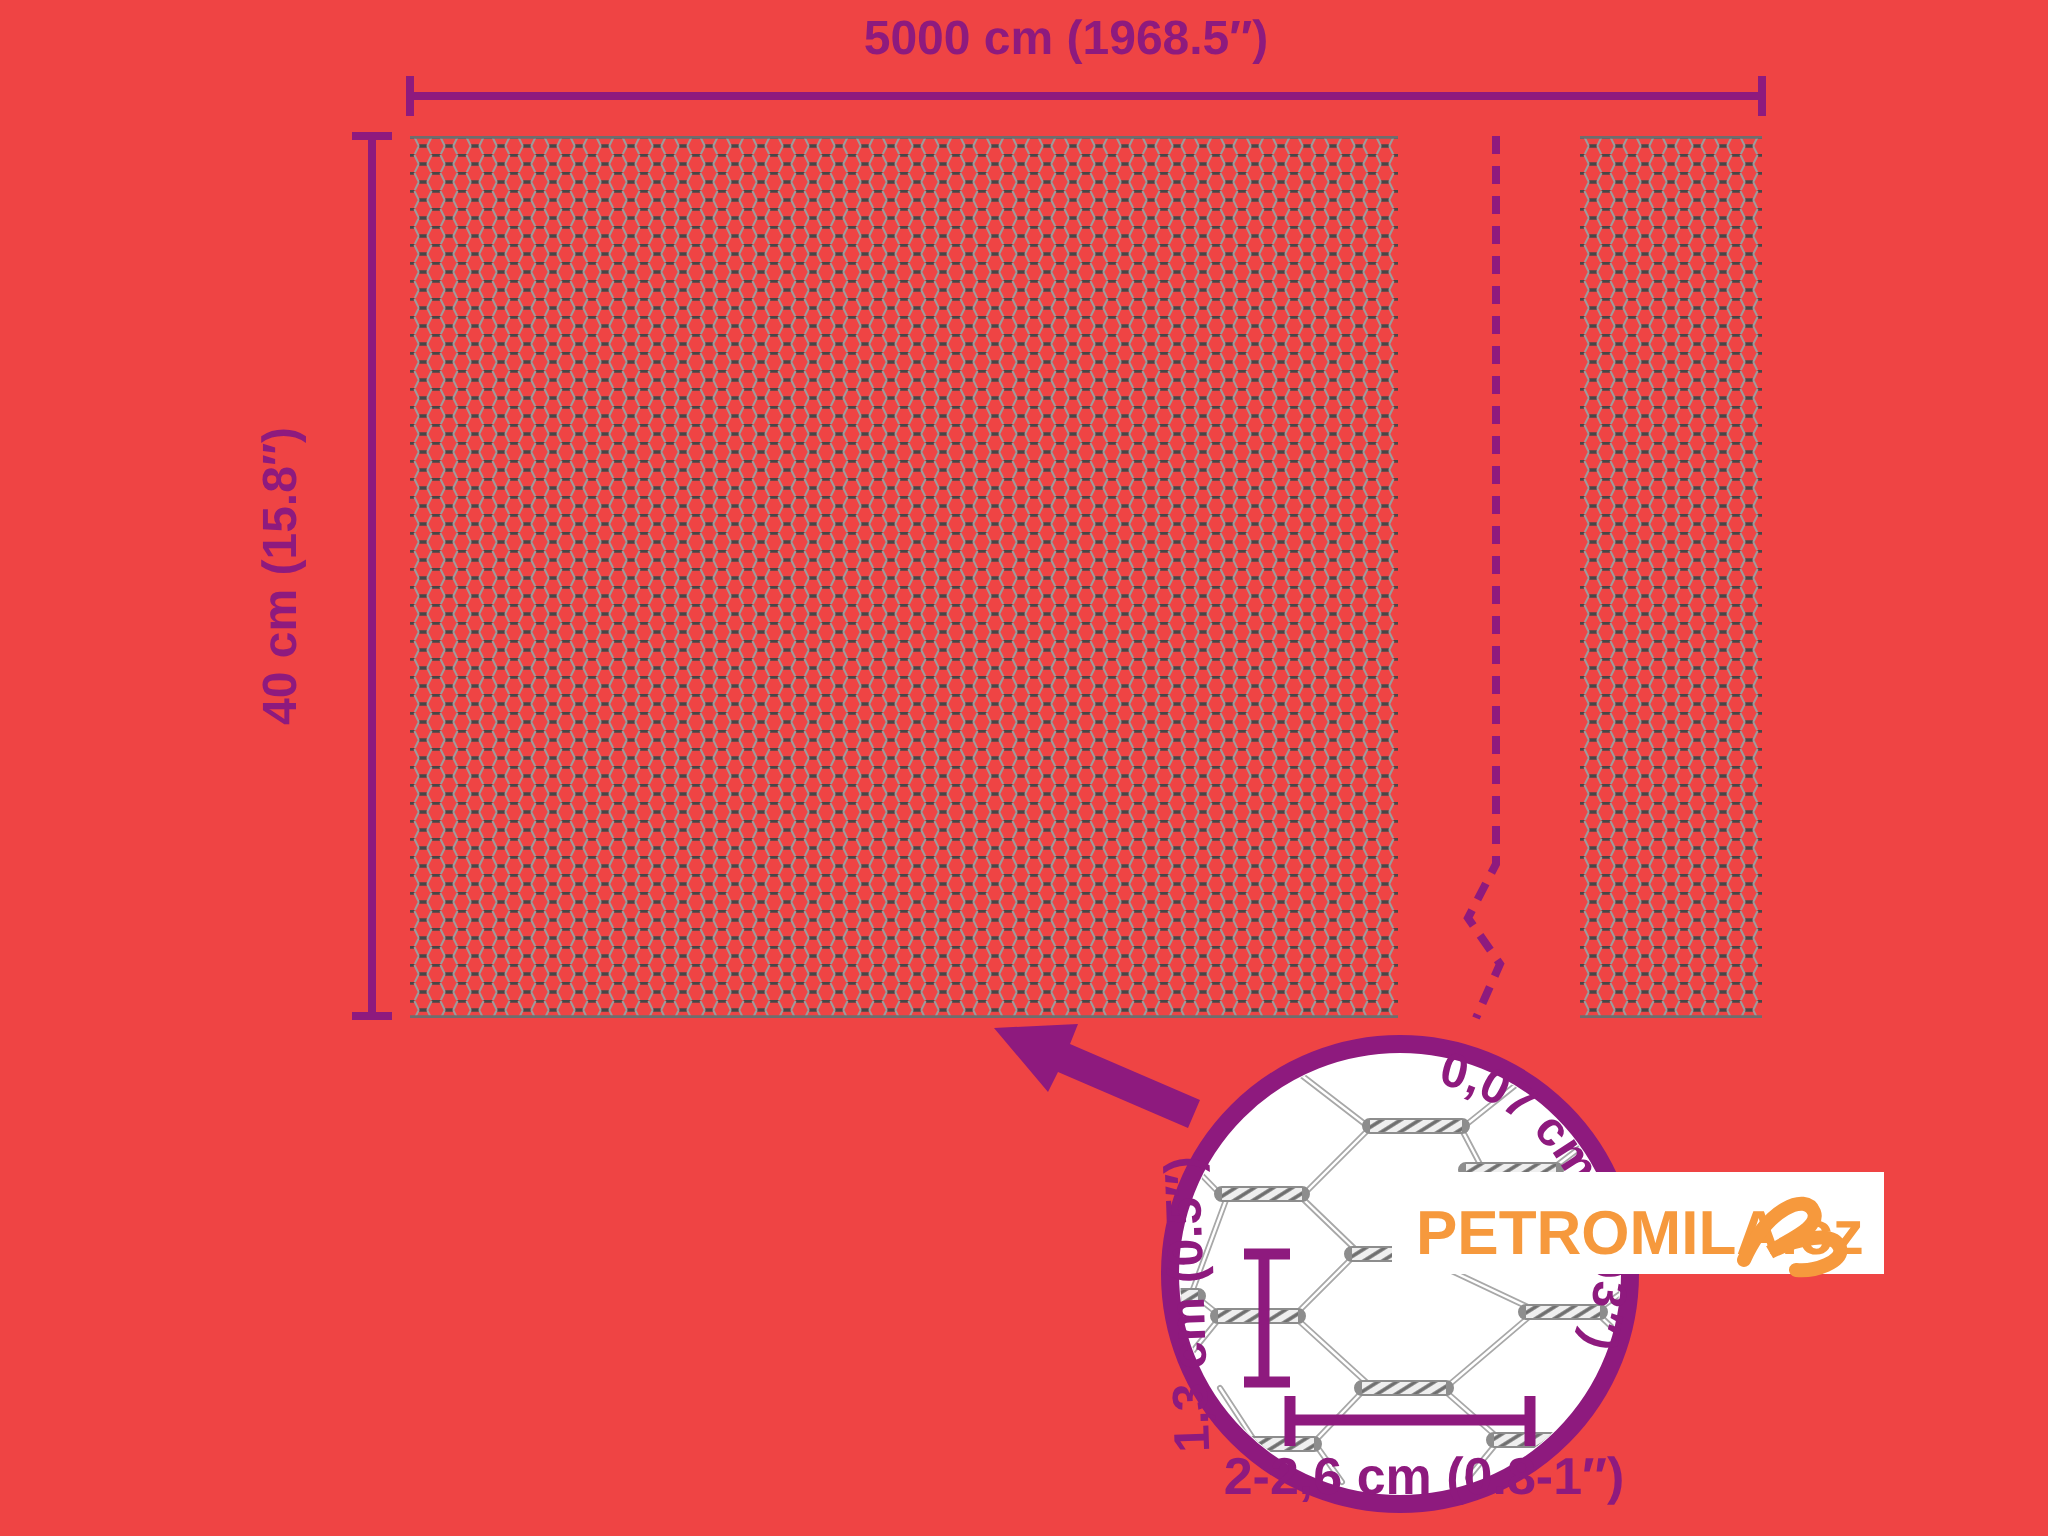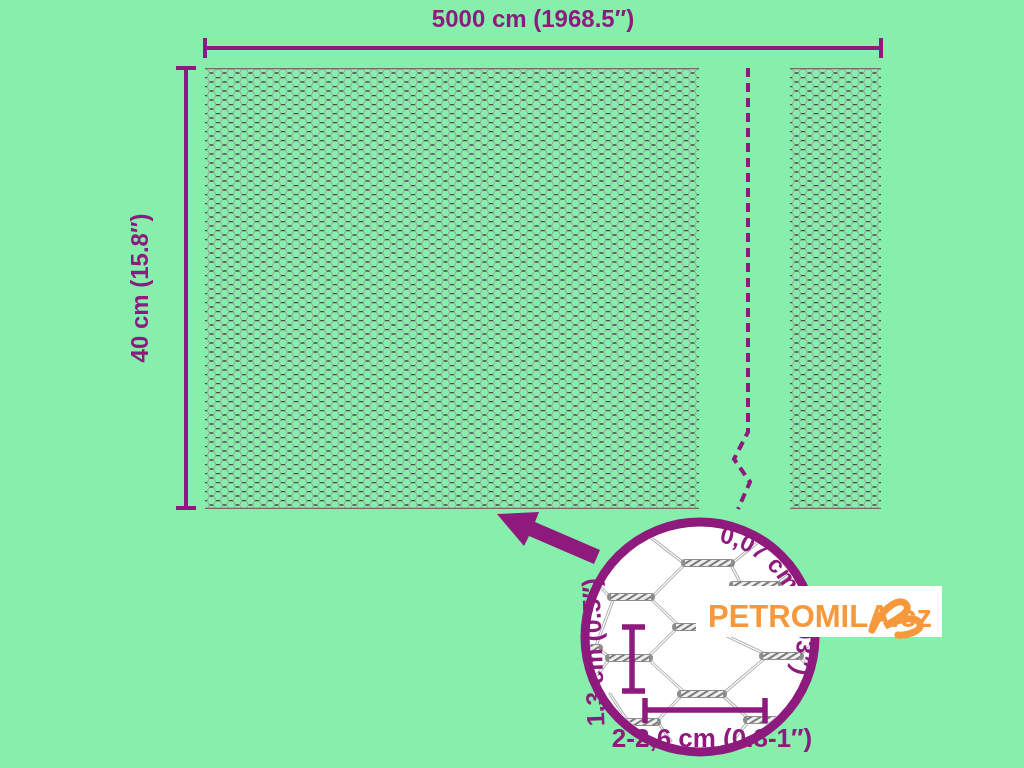--- a/index.html
+++ b/index.html
@@ -1,16 +1,16 @@
 <!DOCTYPE html>
 <html style="--purple: #8e1a7e; --orange: #f6993d;"><head>
 <meta charset="utf-8">
 <style>
   html,body{margin:0;padding:0;background:#ffffff;}
-  .stage{position:relative;width:1024px;height:768px;background:#86efac;overflow:hidden;
+  .stage{position:relative;width:1024px;height:768px;background:#ef4444;overflow:hidden;
          font-family:"Liberation Sans",sans-serif;}
   svg text{font-family:"Liberation Sans",sans-serif;font-weight:bold;}
   .dim{stroke:var(--purple);stroke-width:4;fill:none;}
   .dim2{stroke:var(--purple);stroke-width:5.5;fill:none;}
   .dashline{stroke:var(--purple);stroke-width:4;stroke-dasharray:9 6;fill:none;}
   .lbl{fill:var(--purple);}
   .f24{font-size:24px;}
   .f25{font-size:25px;}
   .f26{font-size:26px;}
   .meshedge{stroke:#6e6e6e;stroke-width:1.3;}

